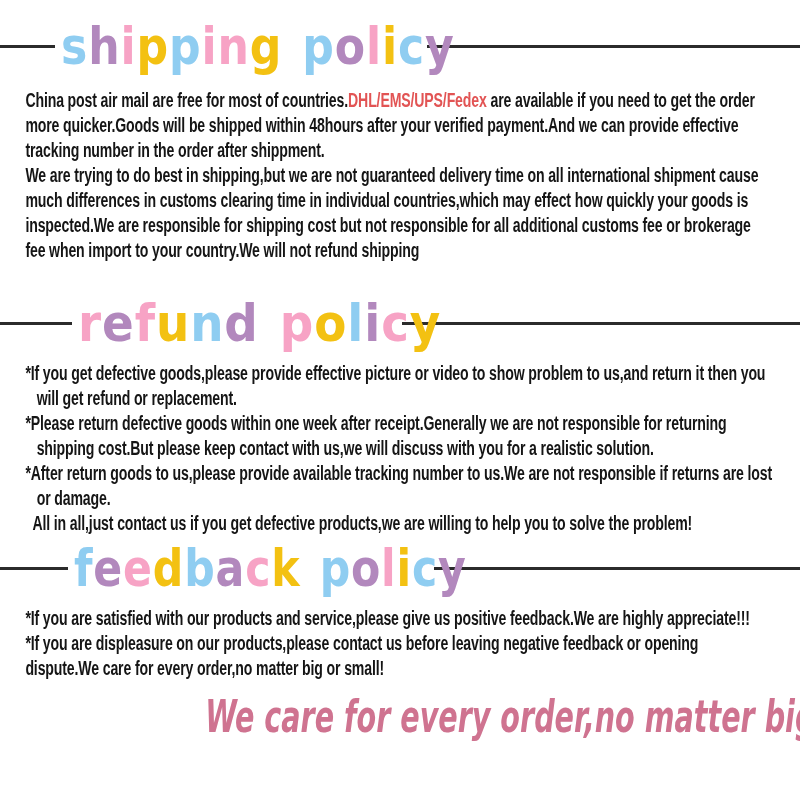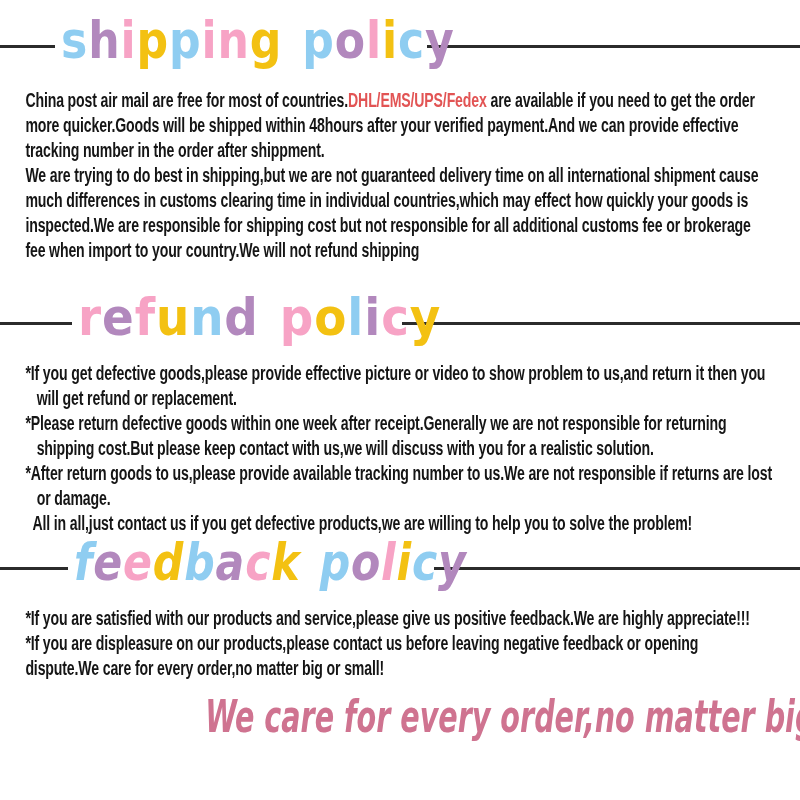--- a/index.html
+++ b/index.html
@@ -25,39 +25,39 @@
   .rule {
     height: 3px;
     background: var(--rule, #2b2b2b);
   }
   .rule-right { flex: 1; }
   .hwrap {
     flex: none;
     overflow: visible;
     height: 64px;
     display: flex;
-    align-items: flex-start;
+    align-items: center;
     margin: 0 6px;
   }
   .htext {
     white-space: nowrap;
     transform-origin: 0 50%;
     font-family: "DejaVu Sans", sans-serif;
     font-weight: 700;
     font-size: 52px;
     letter-spacing: 1px;
     line-height: 1;
   }
   .scale-a { transform: scaleX(0.85); }
   .scale-b { transform: scaleX(0.90); }
   .scale-c { transform: scaleX(0.82); }
   .htext .sp { display: inline-block; width: 0.45em; }
   .row-shipping { margin-top: 14px; }
   .row-refund   { margin-top: 28px; }
-  .row-feedback { margin-top: 0px; font-style: italic; }
+  .row-feedback { margin-top: 0px; }
   .rule-left-shipping { width: 55px; }
   .rule-left-refund   { width: 72px; }
   .rule-left-feedback { width: 68px; }
   
   .condensed {
     width: 1100px;
     transform: scaleX(0.705);
     transform-origin: 0 0;
     box-sizing: border-box;
     padding-left: 36px;

